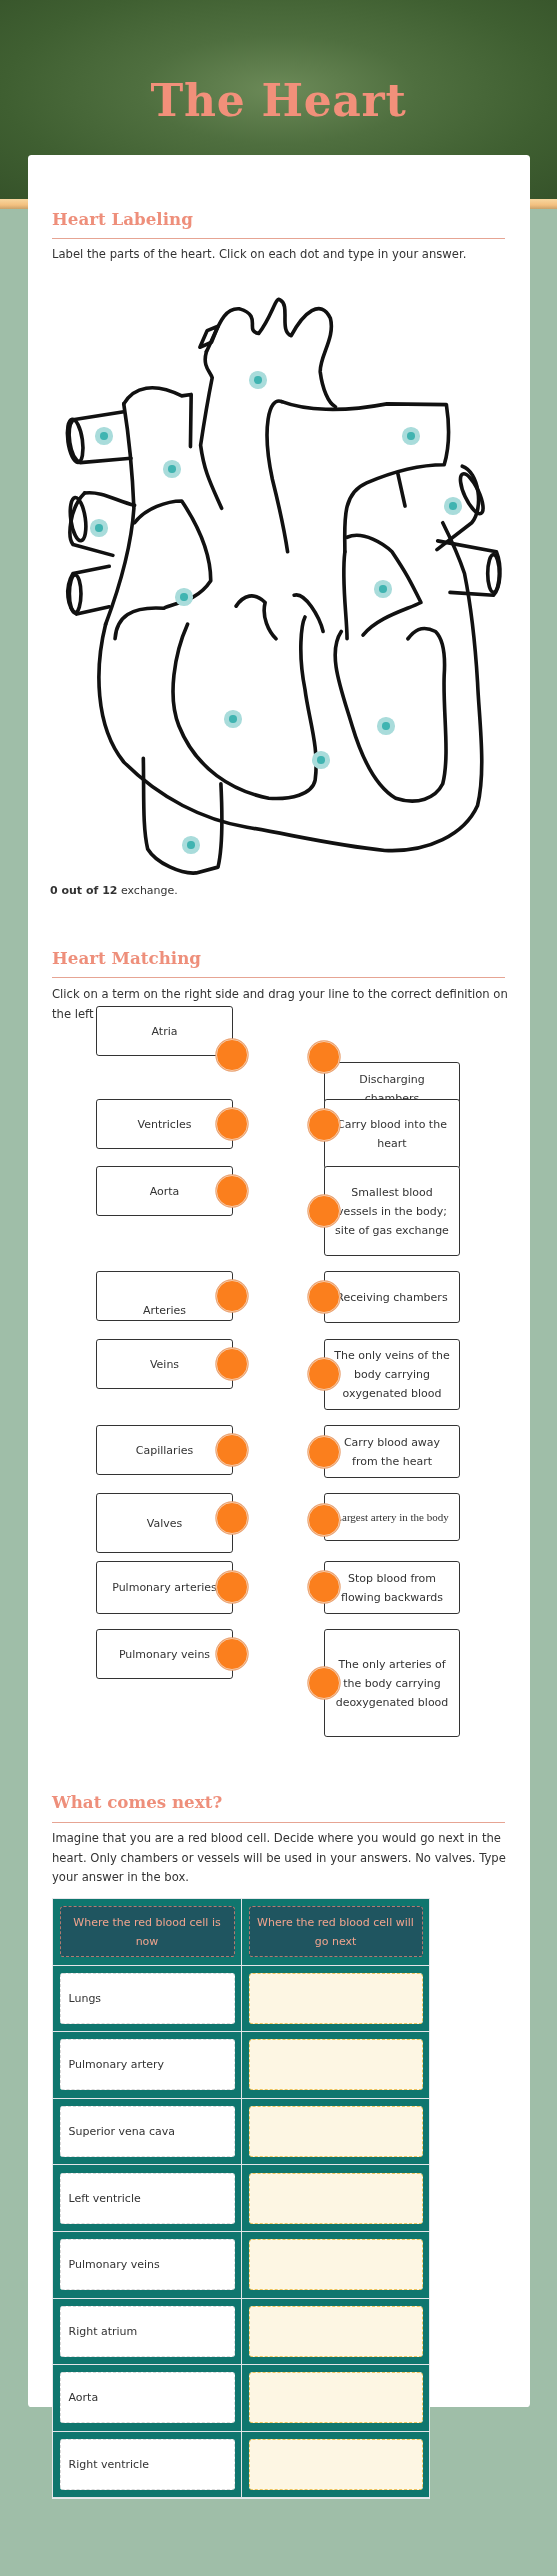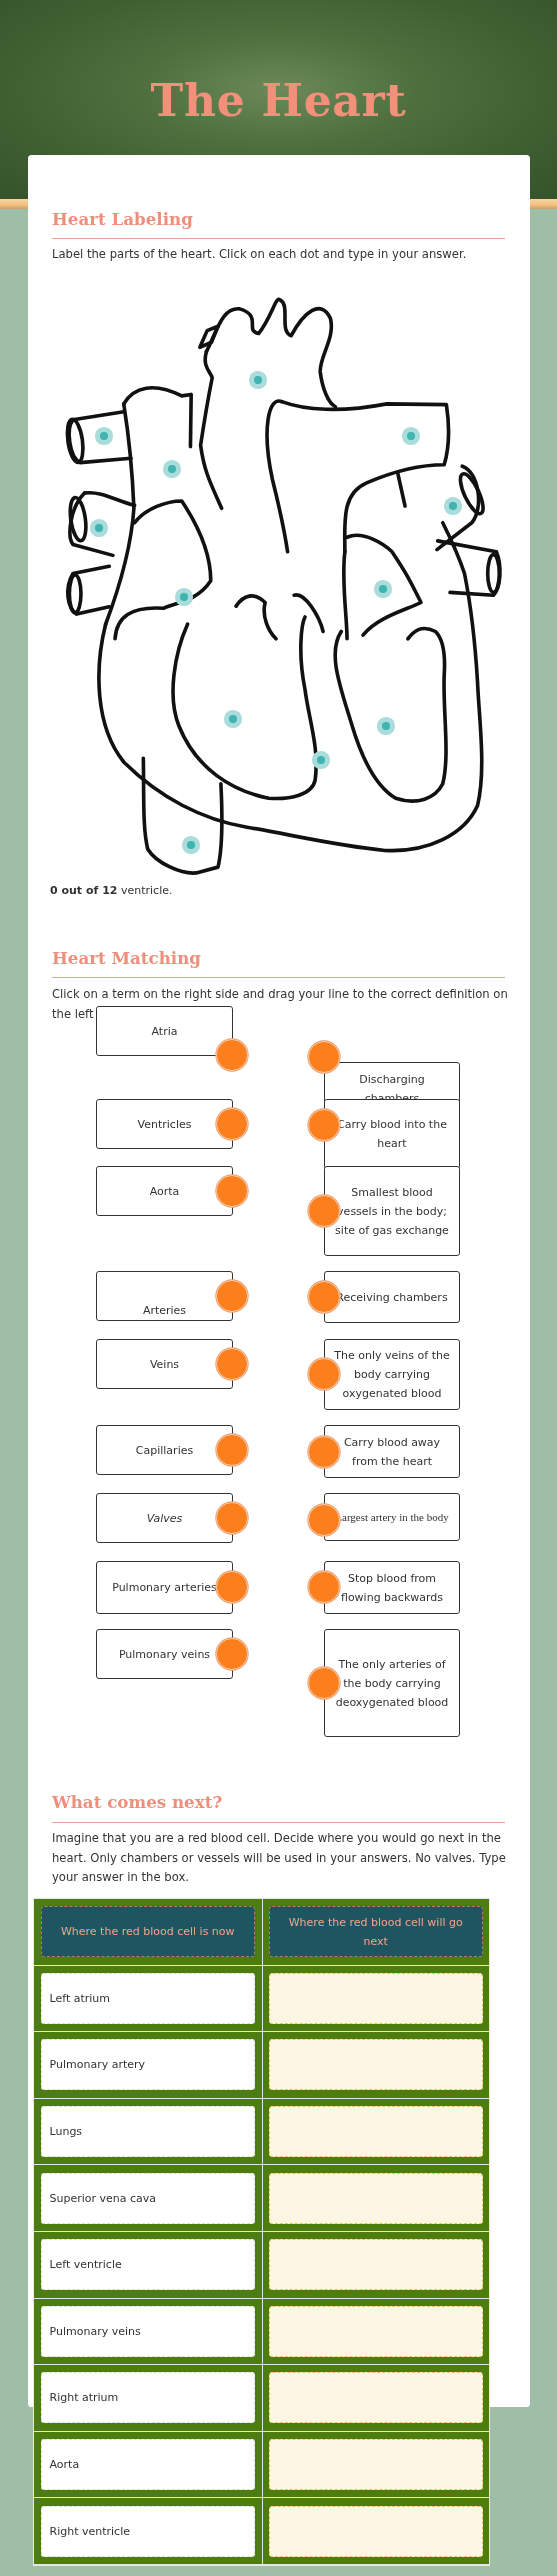--- a/index.html
+++ b/index.html
@@ -58,22 +58,22 @@
     position: absolute; border: 0.7px solid #333; border-radius: 2.9px; background: #fff;
     display: flex; align-items: center; justify-content: center; text-align: center;
     font-size: 11px; line-height: 19px; color: #333; padding: 0 5.8px;
   }
   .mdot {
     position: absolute; width: 32px; height: 32px; border-radius: 50%;
     background: #fb7f1d; border: 1.5px solid #f7c9a6; box-shadow: 0 0 0 0.7px #e8a070;
     cursor: pointer;
   }
   .flow-table {
-    position: absolute; left: 33px; top: 1898px; width: 457px;
-    background: #4d7c0f; border: 0.7px solid #e8e8ec;
+    position: absolute; left: 52px; top: 1898px; width: 378px;
+    background: #0f766e; border: 0.7px solid #e8e8ec;
   }
   .flow-row { display: flex; border-bottom: 0.7px solid #e4e4e8; }
   .flow-cell { width: 50%; padding: 7.3px 6.5px; }
   .flow-cell + .flow-cell { border-left: 0.7px solid #e4e4e8; }
   .flow-head {
     background: #1f5560; color: #f0a48e; border: 1.5px dashed #b47a70; border-radius: 3.6px;
     min-height: 51px; display: flex; align-items: center; justify-content: center;
     text-align: center; font-size: 11px; line-height: 19px; padding: 0 7.3px;
   }
   .flow-now {
@@ -149,21 +149,21 @@
     <div class="hotspot" style="left: 453px; top: 506px;"></div>
     <div class="hotspot" style="left: 99px; top: 528px;"></div>
     <div class="hotspot" style="left: 184px; top: 597px;"></div>
     <div class="hotspot" style="left: 383px; top: 589px;"></div>
     <div class="hotspot" style="left: 233px; top: 719px;"></div>
     <div class="hotspot" style="left: 386px; top: 726px;"></div>
     <div class="hotspot" style="left: 321px; top: 760px;"></div>
     <div class="hotspot" style="left: 191px; top: 845px;"></div>
   </div>
 
-<p class="progress"><b>0 out of 12</b><span> ventricle.</span></p>
+<p class="progress"><b>0 out of 12</b><span> exchange.</span></p>
 
 <h2 class="sec-title" style="top:948px">Heart Matching</h2>
 <div class="sec-rule" style="top:977px"></div>
 <p class="sec-desc" style="top:985px">Click on a term on the right side and drag your line to the correct definition on the left side.</p>
 <div id="matching">
     <div class="mbox" style="left: 96px; top: 1006px; width: 137px; height: 50px;">
       <span>Atria</span>
     </div>
     <div class="mdot" style="left: 216px; top: 1039px;"></div>
     <div class="mbox" style="left: 96px; top: 1099px; width: 137px; height: 50px;">
@@ -179,21 +179,21 @@
     </div>
     <div class="mdot" style="left: 216px; top: 1280px;"></div>
     <div class="mbox" style="left: 96px; top: 1339px; width: 137px; height: 50px;">
       <span>Veins</span>
     </div>
     <div class="mdot" style="left: 216px; top: 1348px;"></div>
     <div class="mbox" style="left: 96px; top: 1425px; width: 137px; height: 50px;">
       <span>Capillaries</span>
     </div>
     <div class="mdot" style="left: 216px; top: 1434px;"></div>
-    <div class="mbox" style="left: 96px; top: 1493px; width: 137px; height: 50px; font-style: italic;">
+    <div class="mbox" style="left: 96px; top: 1493px; width: 137px; height: 60px;">
       <span>Valves</span>
     </div>
     <div class="mdot" style="left: 216px; top: 1502px;"></div>
     <div class="mbox" style="left: 96px; top: 1561px; width: 137px; height: 53px;">
       <span>Pulmonary arteries</span>
     </div>
     <div class="mdot" style="left: 216px; top: 1571px;"></div>
     <div class="mbox" style="left: 96px; top: 1629px; width: 137px; height: 50px;">
       <span>Pulmonary veins</span>
     </div>
@@ -245,38 +245,32 @@
     <div class="flow-cell">
         <div class="flow-head">Where the red blood cell is now</div>
       </div>
     <div class="flow-cell">
         <div class="flow-head">Where the red blood cell will go next</div>
       </div>
   </div>
   <div id="flow-rows">
       <div class="flow-row">
         <div class="flow-cell">
-          <div class="flow-now">Left atrium</div>
+          <div class="flow-now">Lungs</div>
         </div>
         <div class="flow-cell"><input class="flow-next" type="text" value="" style=""></div>
       </div>
       <div class="flow-row">
         <div class="flow-cell">
           <div class="flow-now">Pulmonary artery</div>
         </div>
         <div class="flow-cell"><input class="flow-next" type="text" value="" style=""></div>
       </div>
       <div class="flow-row">
         <div class="flow-cell">
-          <div class="flow-now">Lungs</div>
-        </div>
-        <div class="flow-cell"><input class="flow-next" type="text" value="" style=""></div>
-      </div>
-      <div class="flow-row">
-        <div class="flow-cell">
           <div class="flow-now">Superior vena cava</div>
         </div>
         <div class="flow-cell"><input class="flow-next" type="text" value="" style=""></div>
       </div>
       <div class="flow-row">
         <div class="flow-cell">
           <div class="flow-now">Left ventricle</div>
         </div>
         <div class="flow-cell"><input class="flow-next" type="text" value="" style=""></div>
       </div>

